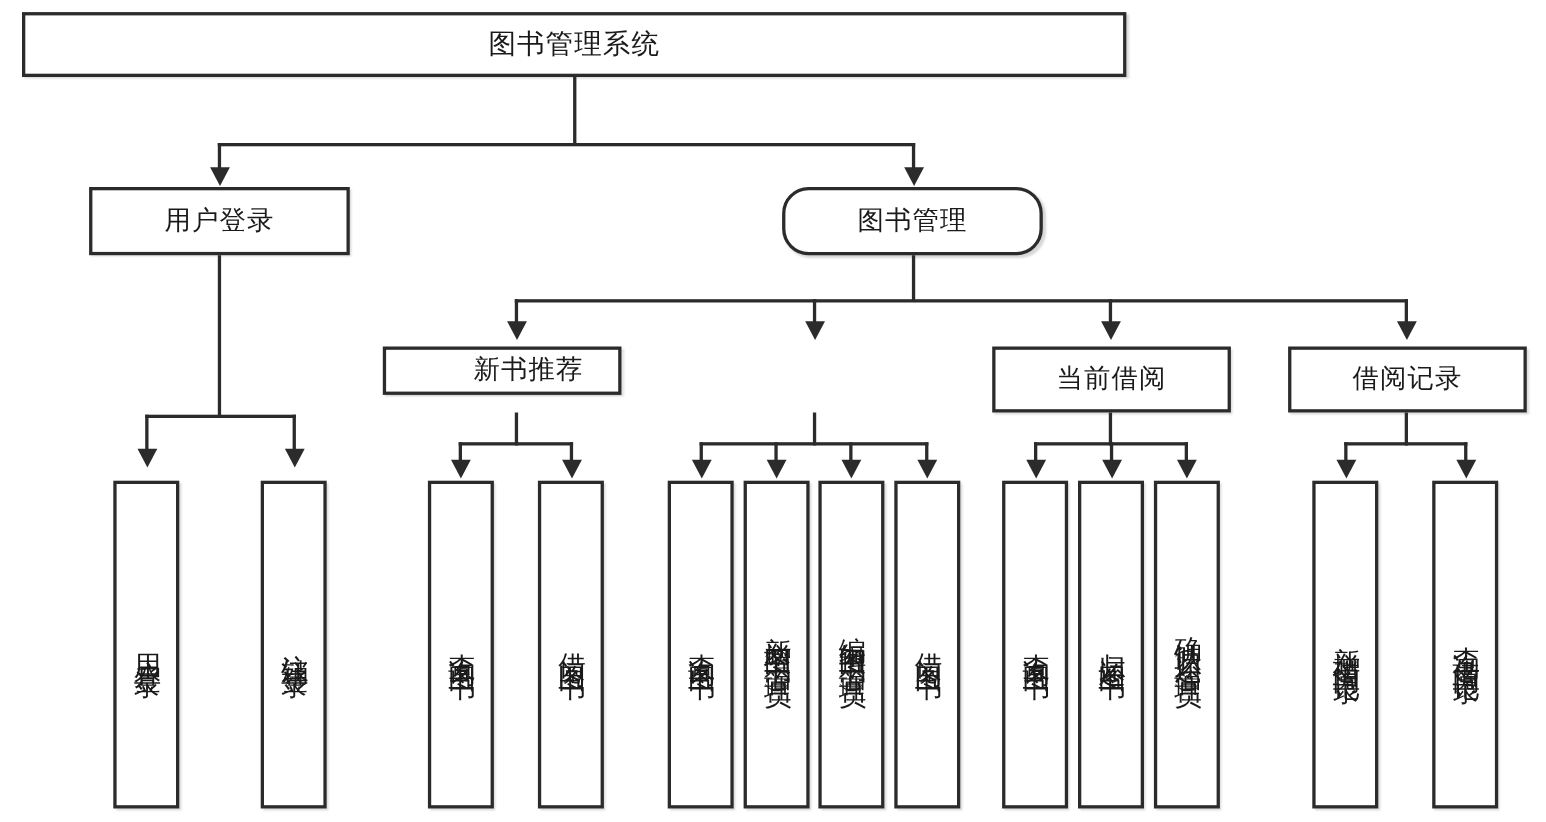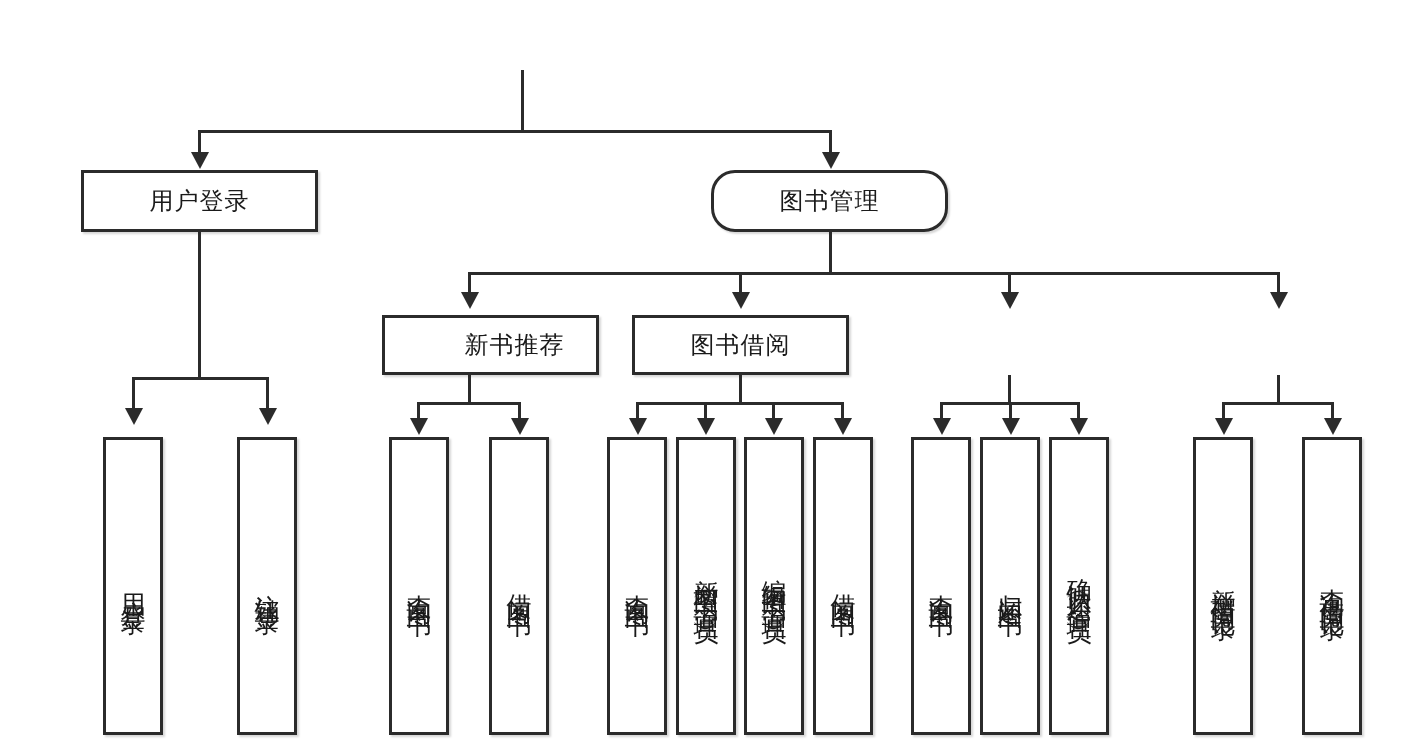--- a/index.html
+++ b/index.html
@@ -87,20 +87,23 @@
     white-space: nowrap;
     user-select: none;
     font-family: "Liberation Sans", "DejaVu Sans", sans-serif;
   }
 </style>
 </head>
 <body>
 
 <div id="canvas">
 
+  <div class="node root horiz" style="left:20px; top:11px; width:1004px; height:59px;">
+    <span class="label">图书管理系统</span>
+  </div>
 
   <div class="ln v" style="left:521px; top:70px; width:3px; height:62px;"></div>
   <div class="ln h" style="left:198px; top:130px; width:634px; height:3px;"></div>
   <div class="ln v" style="left:198px; top:130px; width:3px; height:25px;"></div>
   <div class="arrow" style="left:191px; top:152px;"></div>
   <div class="ln v" style="left:829px; top:130px; width:3px; height:25px;"></div>
   <div class="arrow" style="left:822px; top:152px;"></div>
 
   <div class="node horiz" style="left:81px; top:170px; width:237px; height:62px;">
     <span class="label">用户登录</span>
@@ -121,25 +124,28 @@
   <div class="ln h" style="left:468px; top:272px; width:812px; height:3px;"></div>
   <div class="ln v" style="left:468px; top:272px; width:3px; height:22px;"></div>
   <div class="arrow" style="left:461px; top:292px;"></div>
   <div class="ln v" style="left:739px; top:272px; width:3px; height:22px;"></div>
   <div class="arrow" style="left:732px; top:292px;"></div>
   <div class="ln v" style="left:1008px; top:272px; width:3px; height:22px;"></div>
   <div class="arrow" style="left:1001px; top:292px;"></div>
   <div class="ln v" style="left:1277px; top:272px; width:3px; height:22px;"></div>
   <div class="arrow" style="left:1270px; top:292px;"></div>
 
-  <div class="node horiz" style="left:382px; top:315px; width:217px; height:60px;padding-left:48px;">
+  <div class="node horiz" style="left:348px; top:315px; width:217px; height:44px;padding-left:48px;">
     <span class="label">新书推荐</span>
   </div>
-  <div class="node horiz" style="left:632px; top:315px; width:217px; height:60px;">
-    <span class="label">图书借阅</span>
+  <div class="node horiz" style="left:902px; top:315px; width:217px; height:60px;">
+    <span class="label">当前借阅</span>
+  </div>
+  <div class="node horiz" style="left:1171px; top:315px; width:217px; height:60px;">
+    <span class="label">借阅记录</span>
   </div>
 
   <div class="ln v" style="left:468px; top:375px; width:3px; height:30px;"></div>
   <div class="ln h" style="left:417px; top:402px; width:104px; height:3px;"></div>
   <div class="ln v" style="left:417px; top:402px; width:3px; height:18px;"></div>
   <div class="arrow" style="left:410px; top:418px;"></div>
   <div class="ln v" style="left:518px; top:402px; width:3px; height:18px;"></div>
   <div class="arrow" style="left:511px; top:418px;"></div>
 
   <div class="ln v" style="left:739px; top:375px; width:3px; height:30px;"></div>

